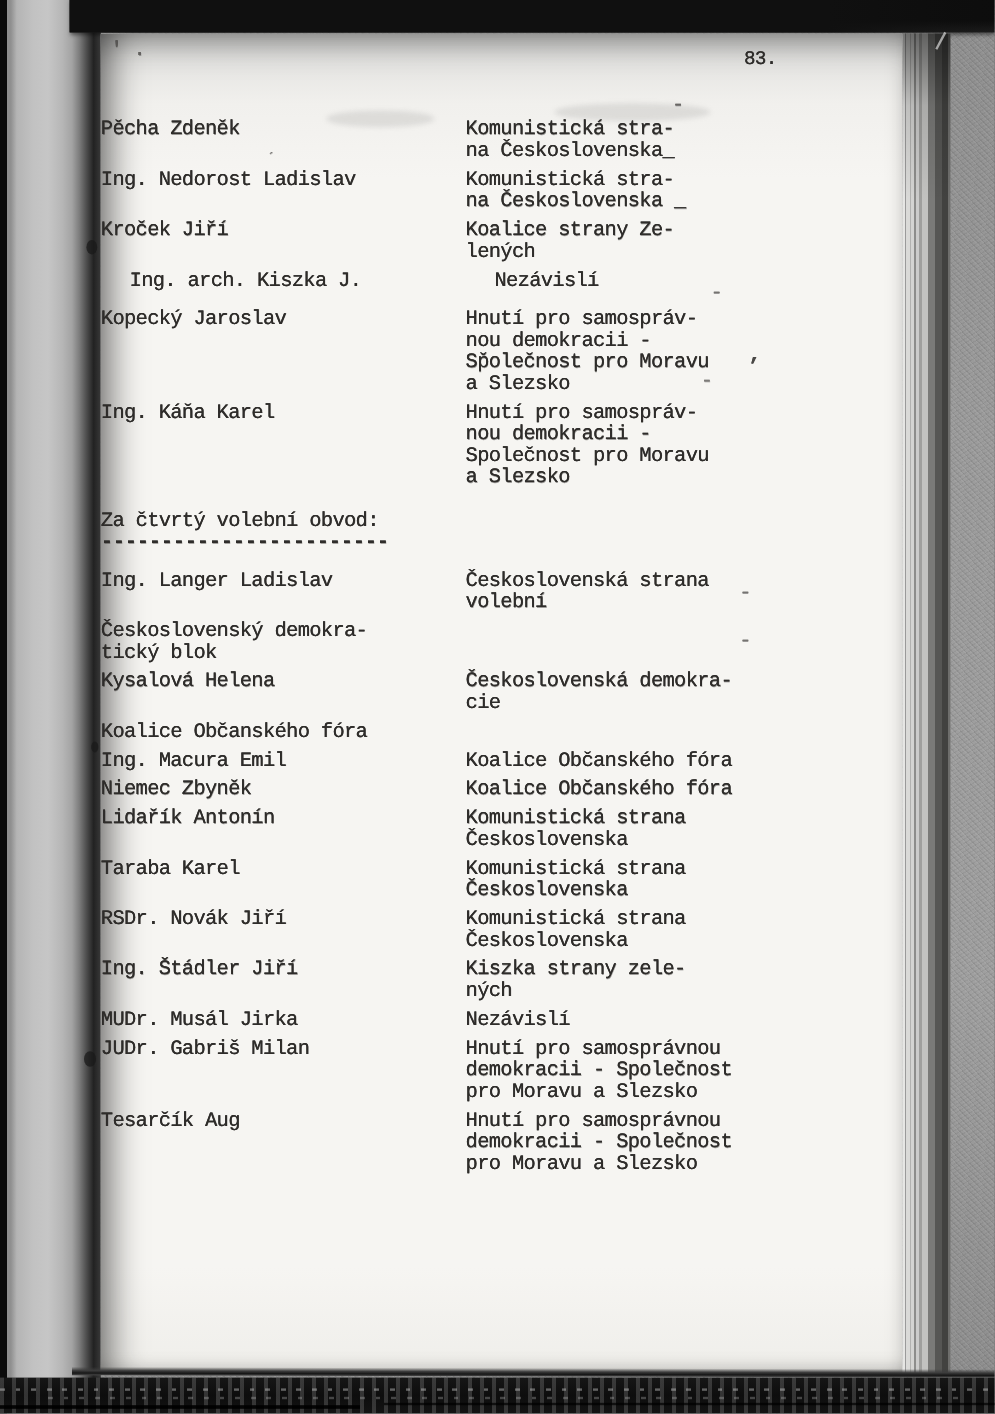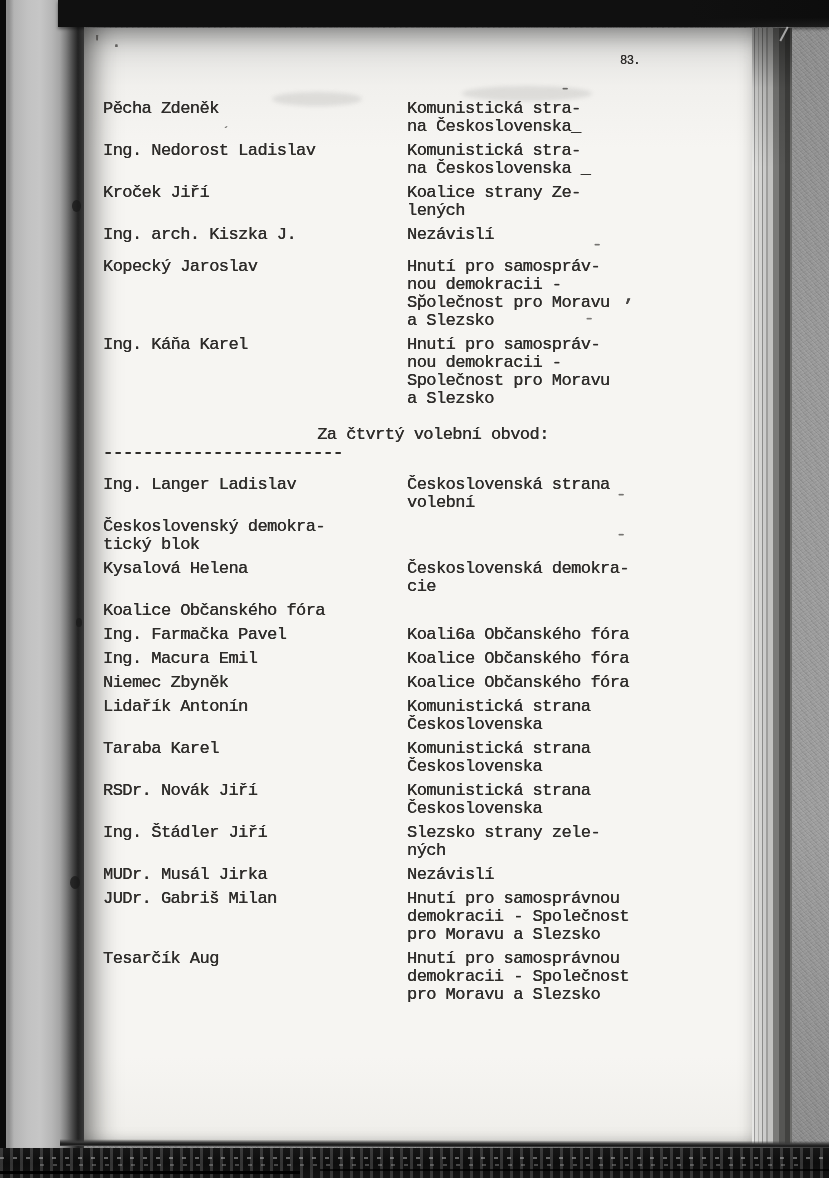--- a/index.html
+++ b/index.html
@@ -66,26 +66,26 @@
       linear-gradient(180deg,#161616 0,#0d0d0d 50%,#131313 100%);
   }
   .speck-row{position:absolute;height:2px;z-index:4;background:repeating-linear-gradient(90deg,#c9c9c9 0 4px,transparent 4px 13px);}
   .speck-row.s1{left:0;top:1157px;width:829px;opacity:.45;}
   .speck-row.s2{left:40px;top:1164px;width:760px;opacity:.3;}
   .speck-row.s3{left:0;top:1171px;width:300px;height:3px;background:#000;opacity:.9;}
   .speck-row.s4{left:320px;top:1169px;width:509px;height:2px;background:#000;opacity:.7;}
   
   .txt{font-size:17px;letter-spacing:-0.55px;line-height:18px;white-space:pre;
        text-shadow:0 0 .5px rgba(46,44,42,.9), .3px .3px .4px rgba(46,44,42,.45);}
-  .page-number{position:absolute;left:536px;top:24px;font-size:12px;text-align:right;}
-  .content{position:absolute;left:0;top:72px;width:660px;padding-left:19px;}
+  .page-number{position:absolute;left:536px;top:12px;font-size:16px;text-align:right;}
+  .content{position:absolute;left:0;top:72px;width:660px;}
   .row{display:flex;margin-bottom:6px;}
   .name-cell{flex:0 0 304px;}
-  .sec-0 .row:nth-of-type(4){margin-bottom:14px;}
-  .section-heading{margin-top:18px;text-align:center;}
+  .sec-0 .row:nth-of-type(4){margin-bottom:14px;margin-left:24px;}
+  .section-heading{margin-top:18px;}
   .section-underline{font-weight:bold;margin-bottom:14px;letter-spacing:-0.2px;}
   
   .mark{position:absolute;color:#4a4846;}
   .mark.m-ticktl{left:8px;top:6px;opacity:.8;}
   .mark.m-acute{left:138px;top:96px;opacity:.7;font-size:13px;}
   .mark.m-dashtr{left:476px;top:52px;opacity:.8;}
   .mark.m-dashnez{left:508px;top:208px;opacity:.75;}
   .mark.m-comma{left:540px;top:260px;font-weight:bold;}
   .mark.m-dashslez{left:500px;top:282px;opacity:.7;}
   .mark.m-dashlid{left:532px;top:458px;opacity:.75;}
@@ -190,26 +190,20 @@
               <div class="party-line txt">Československá demokra-</div>
               <div class="party-line txt">cie</div>
             </div>
           </div>
           <div class="row">
             <div class="party-cell">
               <div class="party-line txt">Koalice Občanského fóra</div>
             </div>
           </div>
           <div class="row">
-            <span class="name-cell txt">Ing. Farmačka Pavel</span>
-            <div class="party-cell">
-              <div class="party-line txt">Koali6a Občanského fóra</div>
-            </div>
-          </div>
-          <div class="row">
             <span class="name-cell txt">Ing. Macura Emil</span>
             <div class="party-cell">
               <div class="party-line txt">Koalice Občanského fóra</div>
             </div>
           </div>
           <div class="row">
             <span class="name-cell txt">Niemec Zbyněk</span>
             <div class="party-cell">
               <div class="party-line txt">Koalice Občanského fóra</div>
             </div>
@@ -231,21 +225,21 @@
           <div class="row">
             <span class="name-cell txt">RSDr. Novák Jiří</span>
             <div class="party-cell">
               <div class="party-line txt">Komunistická strana</div>
               <div class="party-line txt">Československa</div>
             </div>
           </div>
           <div class="row">
             <span class="name-cell txt">Ing. Štádler Jiří</span>
             <div class="party-cell">
-              <div class="party-line txt">Slezsko strany zele-</div>
+              <div class="party-line txt">Kiszka strany zele-</div>
               <div class="party-line txt">ných</div>
             </div>
           </div>
           <div class="row">
             <span class="name-cell txt">MUDr. Musál Jirka</span>
             <div class="party-cell">
               <div class="party-line txt">Nezávislí</div>
             </div>
           </div>
           <div class="row">

